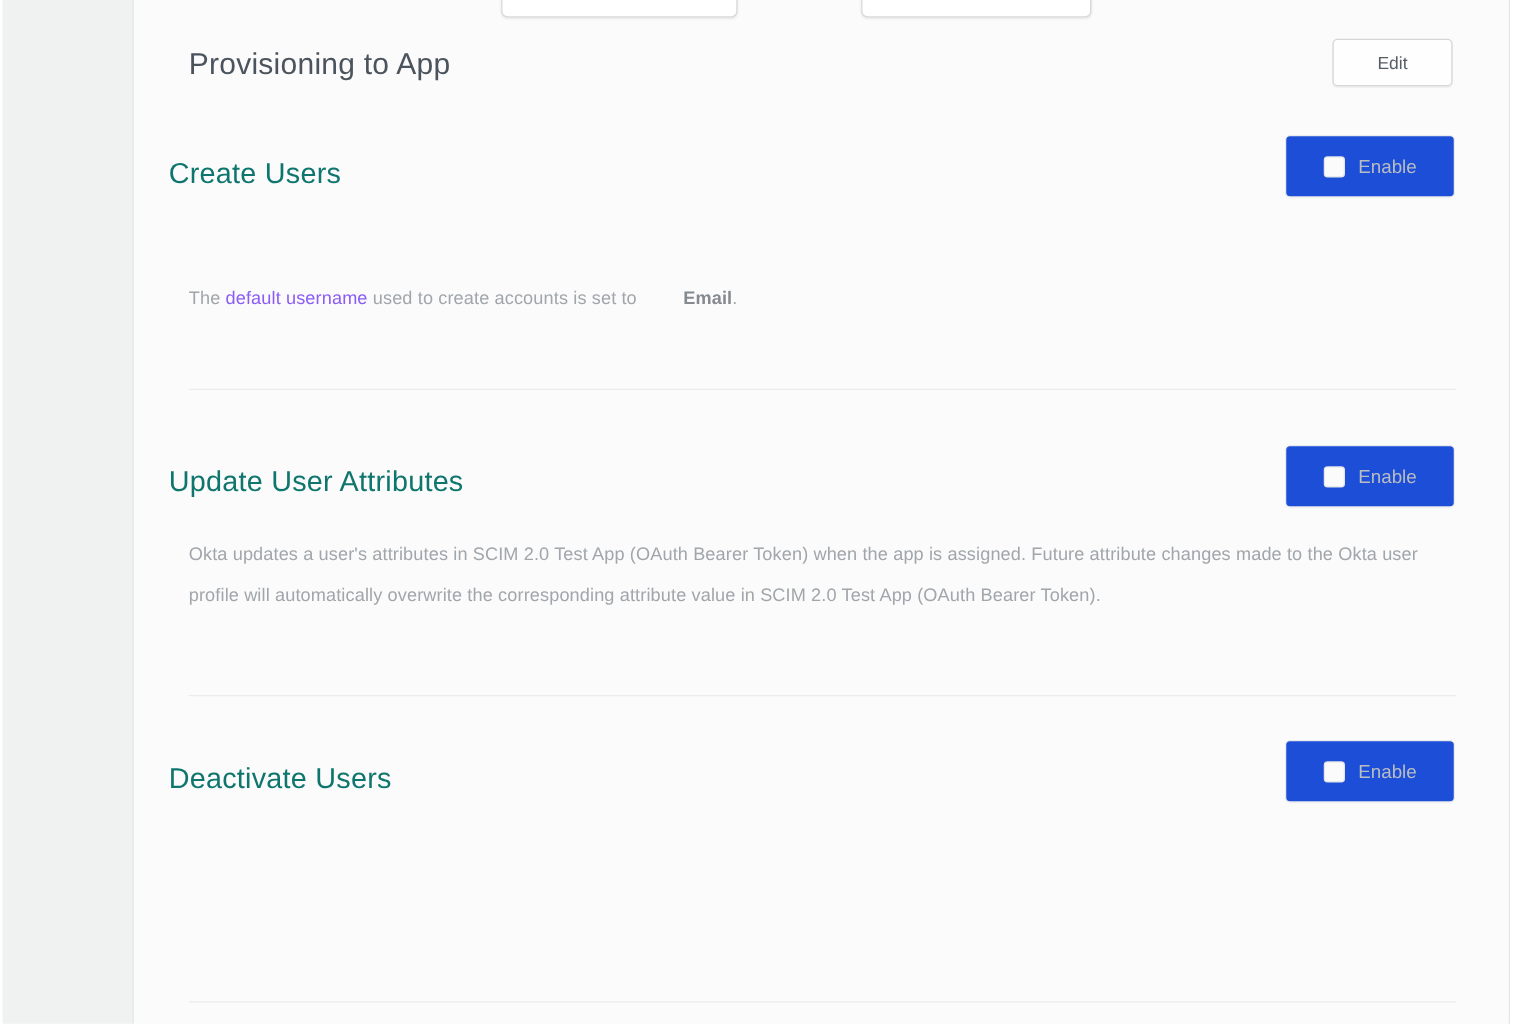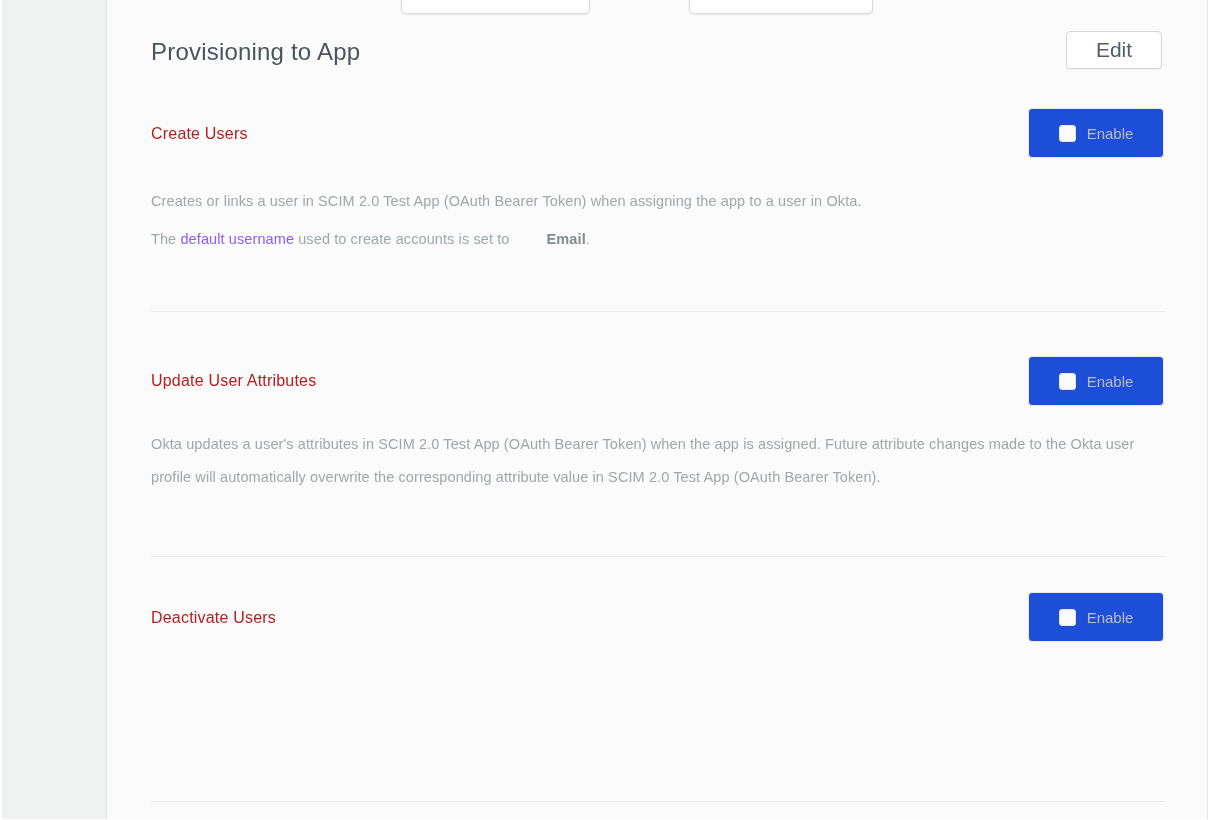--- a/index.html
+++ b/index.html
@@ -39,30 +39,30 @@
 
   .page-title {
     position:absolute; left:44px; top:38px;
     font-size:24px; color:#4b545d; letter-spacing:0.2px;
   }
   .edit-btn {
     position:absolute; left:959px; top:31px; width:96px; height:38px;
     background:#fefefe;
     border:1px solid #d4d6d7;
     border-radius:4px;
-    color:#545d66; font-size:21px;
+    color:#545d66; font-size:14px;
     display:flex; align-items:center; justify-content:center;
     box-shadow:0 1px 1px rgba(0,0,0,0.05);
     cursor:pointer;
     box-sizing:border-box;
   }
 
   .section-title {
-    position:absolute; left:44px;
-    font-size:16px; color:#b91c1c; letter-spacing:0.2px;
+    position:absolute; left:28px;
+    font-size:23px; color:#0f766e; letter-spacing:0.2px;
   }
   #t1 { top:125px; }
   #t2 { top:372px; }
   #t3 { top:609px; }
 
   .enable-btn {
     position:absolute; left:921px; width:136px; height:50px;
     background:#1d4ed8;
     border:1px solid #e9eaeb;
     border-radius:4px;
@@ -116,21 +116,20 @@
   <div class="cutoff-field" id="cut2"></div>
 
   <div class="page-title">Provisioning to App</div>
   <button class="edit-btn">Edit</button>
 
   <div class="section-title" id="t1">Create Users</div>
   <div class="enable-btn" id="e1">
     <span class="cbx"></span>
     <span>Enable</span>
   </div>
-  <div class="para" id="p1a">Creates or links a user in SCIM 2.0 Test App (OAuth Bearer Token) when assigning the app to a user in Okta.</div>
   <div class="para" id="p1b"><span>The </span><a class="link">default username</a><span> used to create accounts is set to </span><span class="bold-email">Email</span><span>.</span></div>
   <div class="divider" id="d1"></div>
 
   <div class="section-title" id="t2">Update User Attributes</div>
   <div class="enable-btn" id="e2">
     <span class="cbx"></span>
     <span>Enable</span>
   </div>
   <div class="para" id="p2">Okta updates a user's attributes in SCIM 2.0 Test App (OAuth Bearer Token) when the app is assigned. Future attribute changes made to the Okta user profile will automatically overwrite the corresponding attribute value in SCIM 2.0 Test App (OAuth Bearer Token).</div>
   <div class="divider" id="d2"></div>

